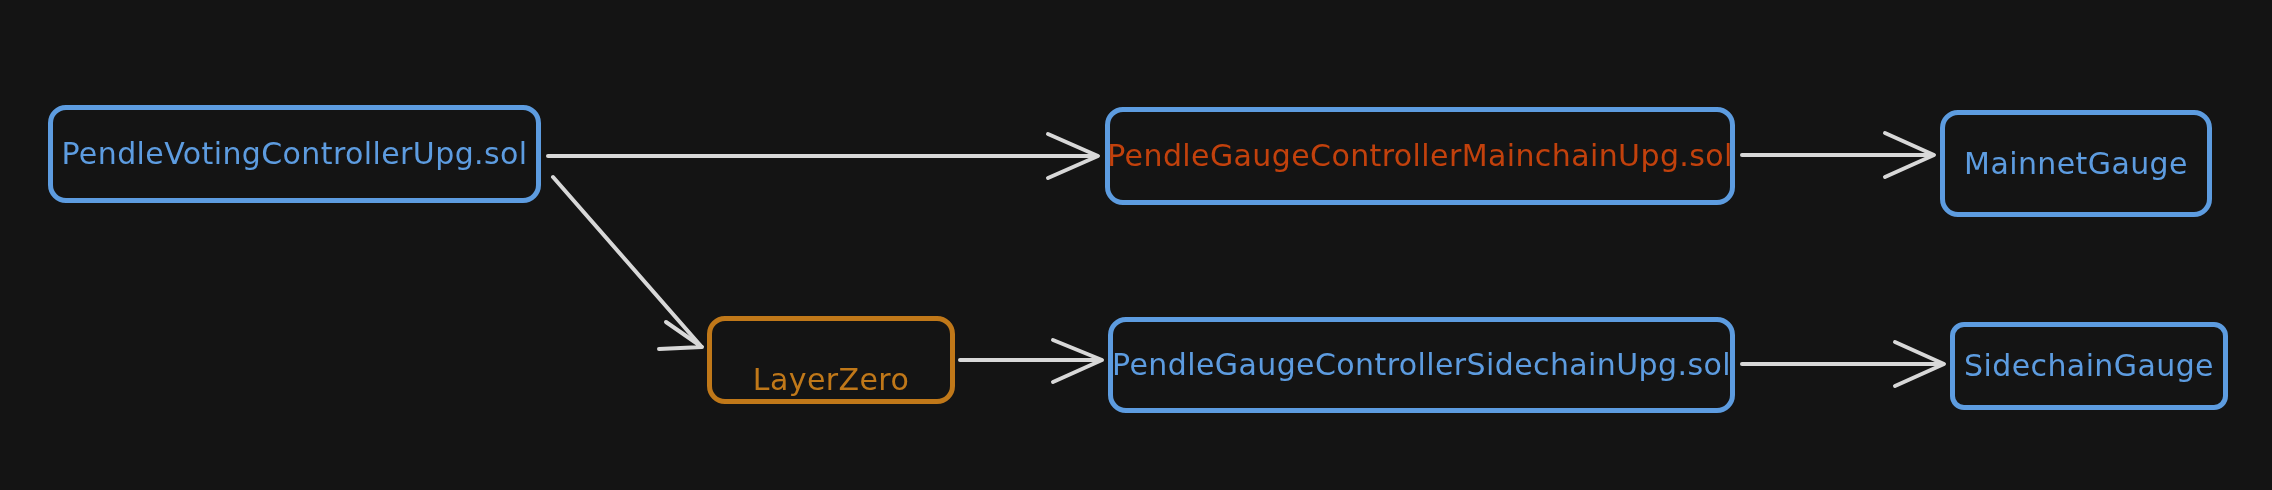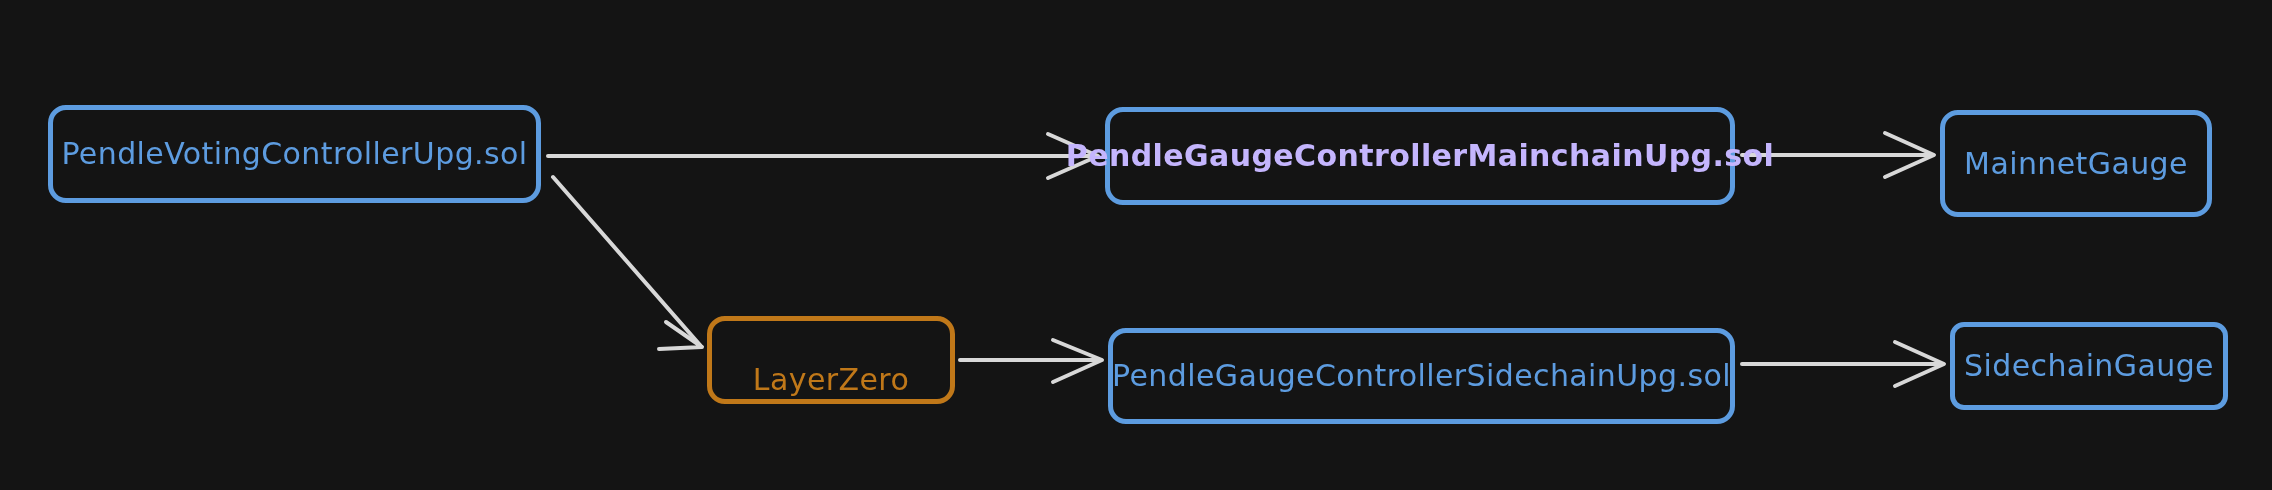--- a/index.html
+++ b/index.html
@@ -87,29 +87,29 @@
           <path d="M 1895 342 L 1944 364 L 1895 386" stroke="#d8d8d8" stroke-width="4" fill="none" stroke-linecap="round" stroke-linejoin="round"></path>
         </g>
       </g>
   </svg>
 
   <div id="nodes-group">
       <div class="node node-blue" style="left: 48px; top: 105px; width: 493px; height: 98px; border-color: rgb(93, 156, 224);">
         <span class="node-label" style="color: rgb(93, 156, 224);">PendleVotingControllerUpg.sol</span>
       </div>
       <div class="node node-blue" style="left: 1105px; top: 107px; width: 630px; height: 98px; border-color: rgb(93, 156, 224);">
-        <span class="node-label" style="color: #c4b5fd; font-weight: bold;">PendleGaugeControllerMainchainUpg.sol</span>
+        <span class="node-label" style="color: #c2410c;">PendleGaugeControllerMainchainUpg.sol</span>
       </div>
       <div class="node node-blue" style="left: 1940px; top: 110px; width: 272px; height: 107px; border-color: rgb(93, 156, 224);">
         <span class="node-label" style="color: rgb(93, 156, 224);">MainnetGauge</span>
       </div>
       <div class="node node-orange" style="left: 707px; top: 316px; width: 248px; height: 88px; border-color: rgb(192, 120, 25);">
         <span class="node-label" style="color: rgb(192, 120, 25);">LayerZero</span>
       </div>
-      <div class="node node-blue" style="left: 1108px; top: 328px; width: 627px; height: 96px; border-color: rgb(93, 156, 224);">
+      <div class="node node-blue" style="left: 1108px; top: 317px; width: 627px; height: 96px; border-color: rgb(93, 156, 224);">
         <span class="node-label" style="color: rgb(93, 156, 224);">PendleGaugeControllerSidechainUpg.sol</span>
       </div>
       <div class="node node-blue" style="left: 1950px; top: 322px; width: 278px; height: 88px; border-color: rgb(93, 156, 224); border-radius: 14px;">
         <span class="node-label" style="color: rgb(93, 156, 224);">SidechainGauge</span>
       </div>
     </div>
 
 </div>
 
 </body></html>

